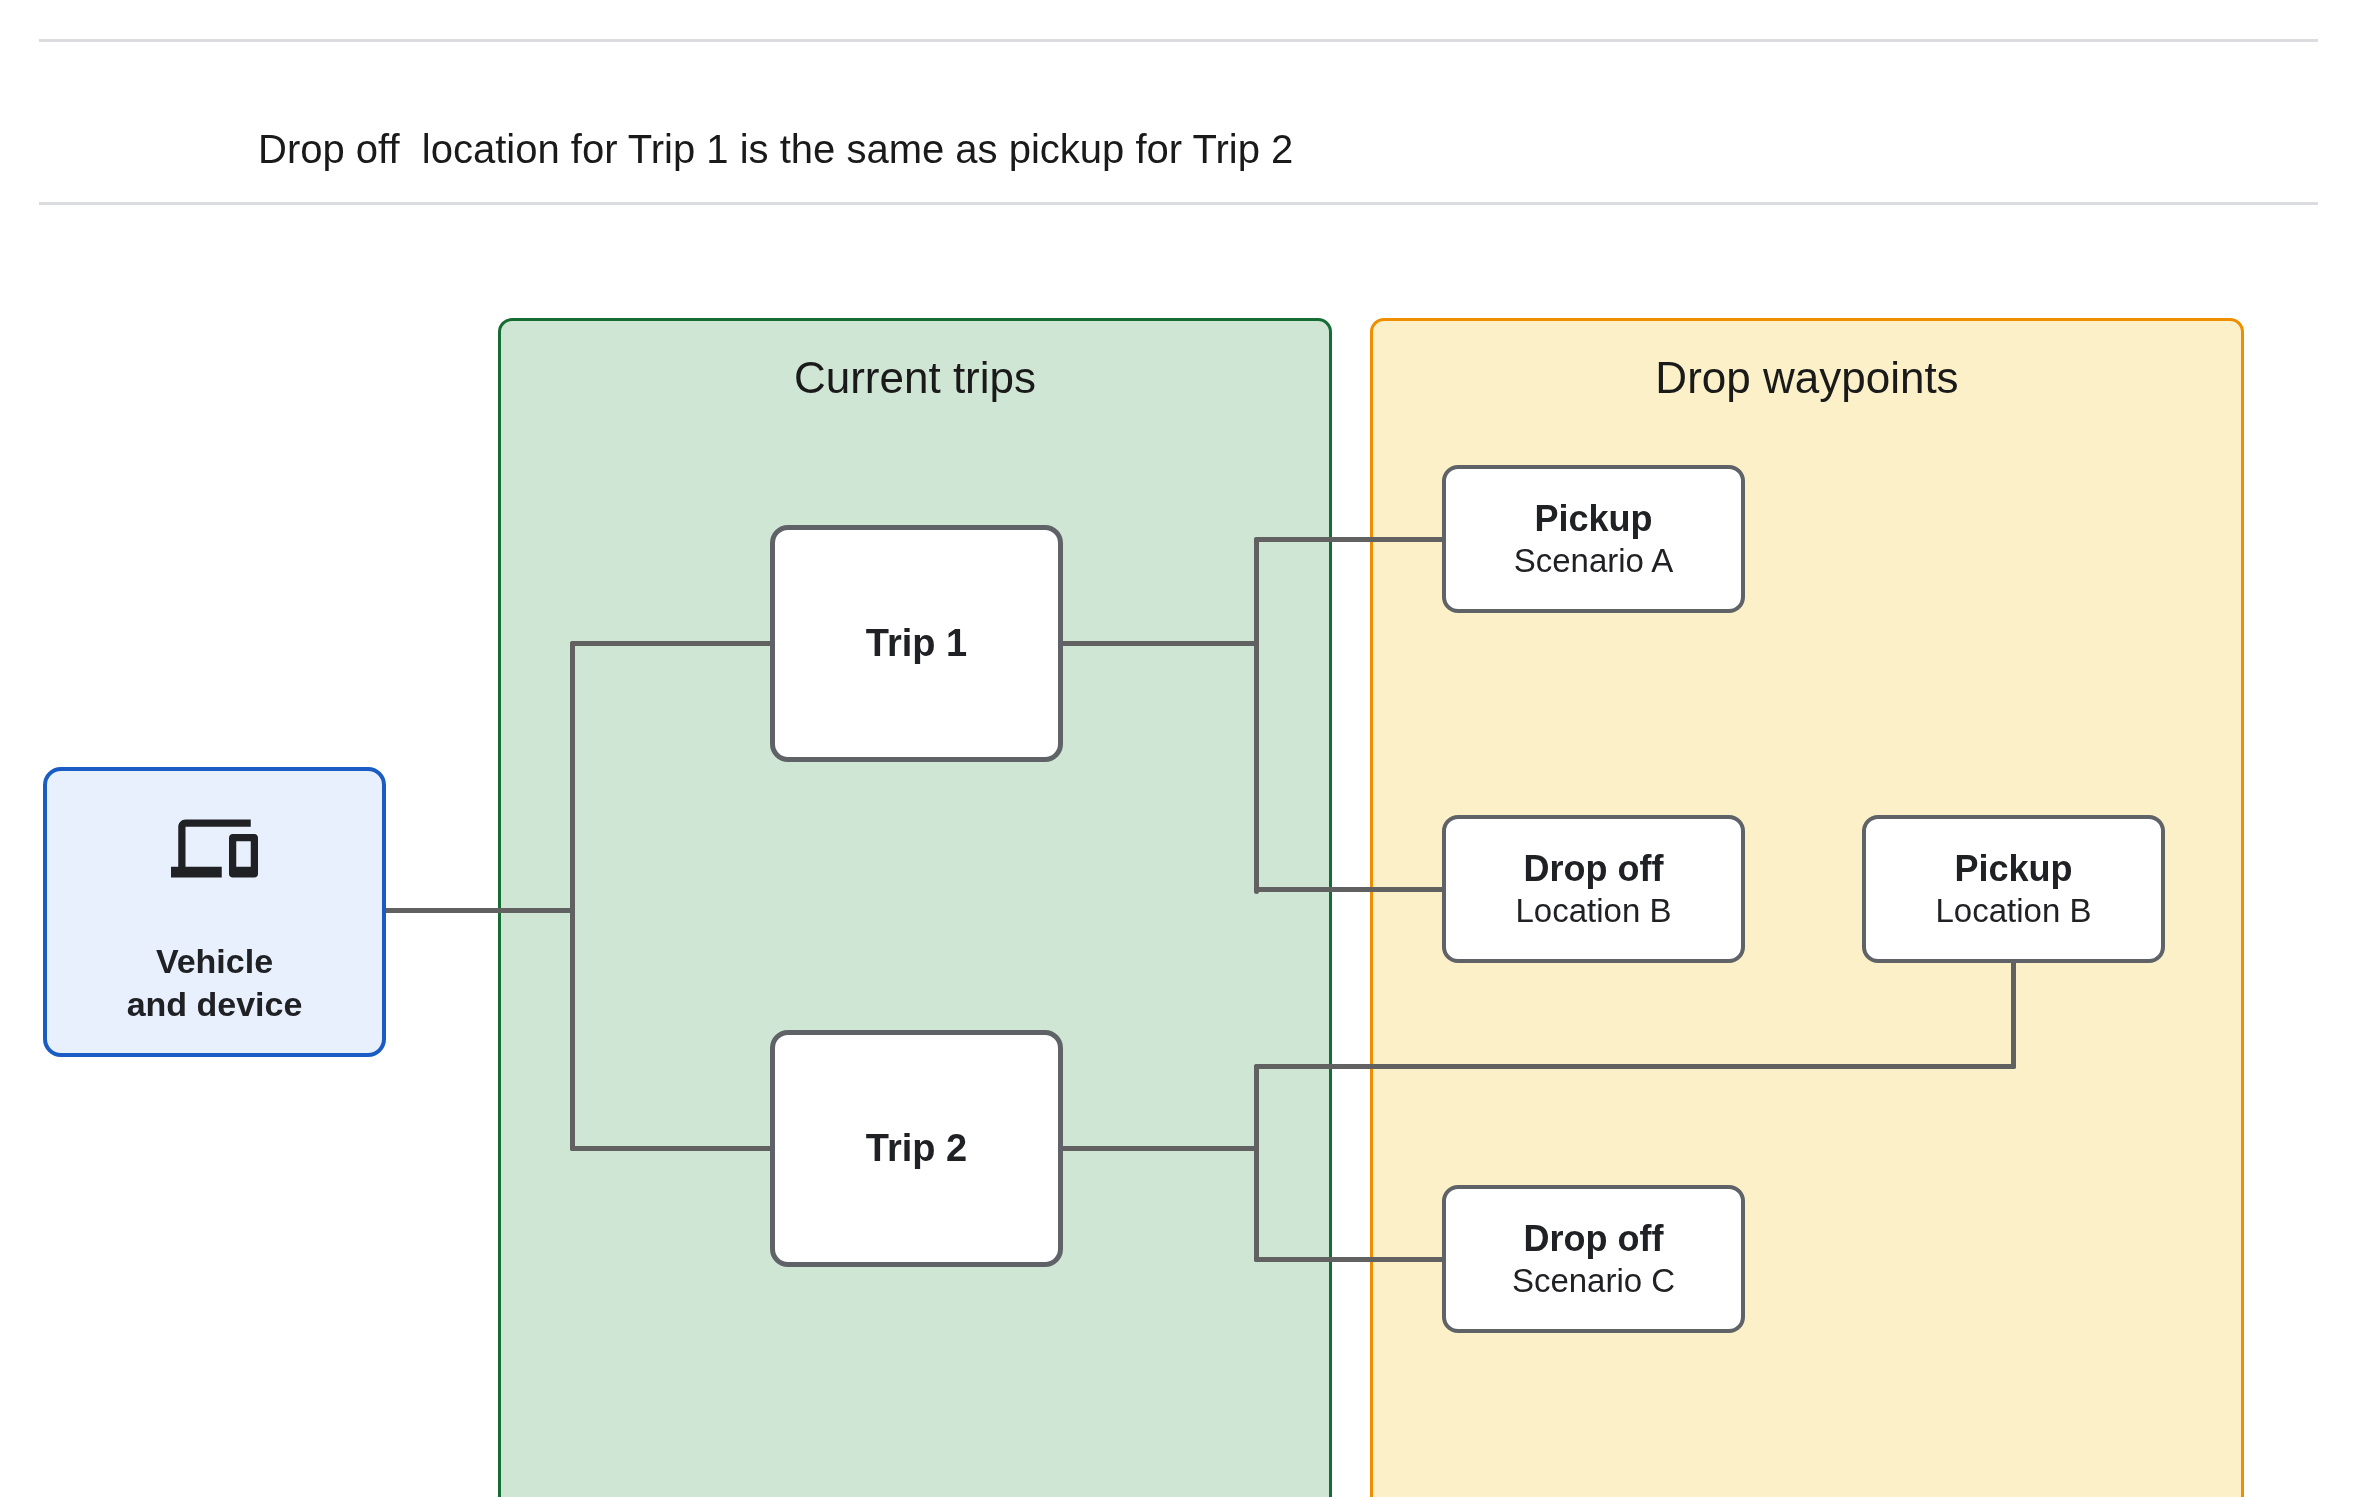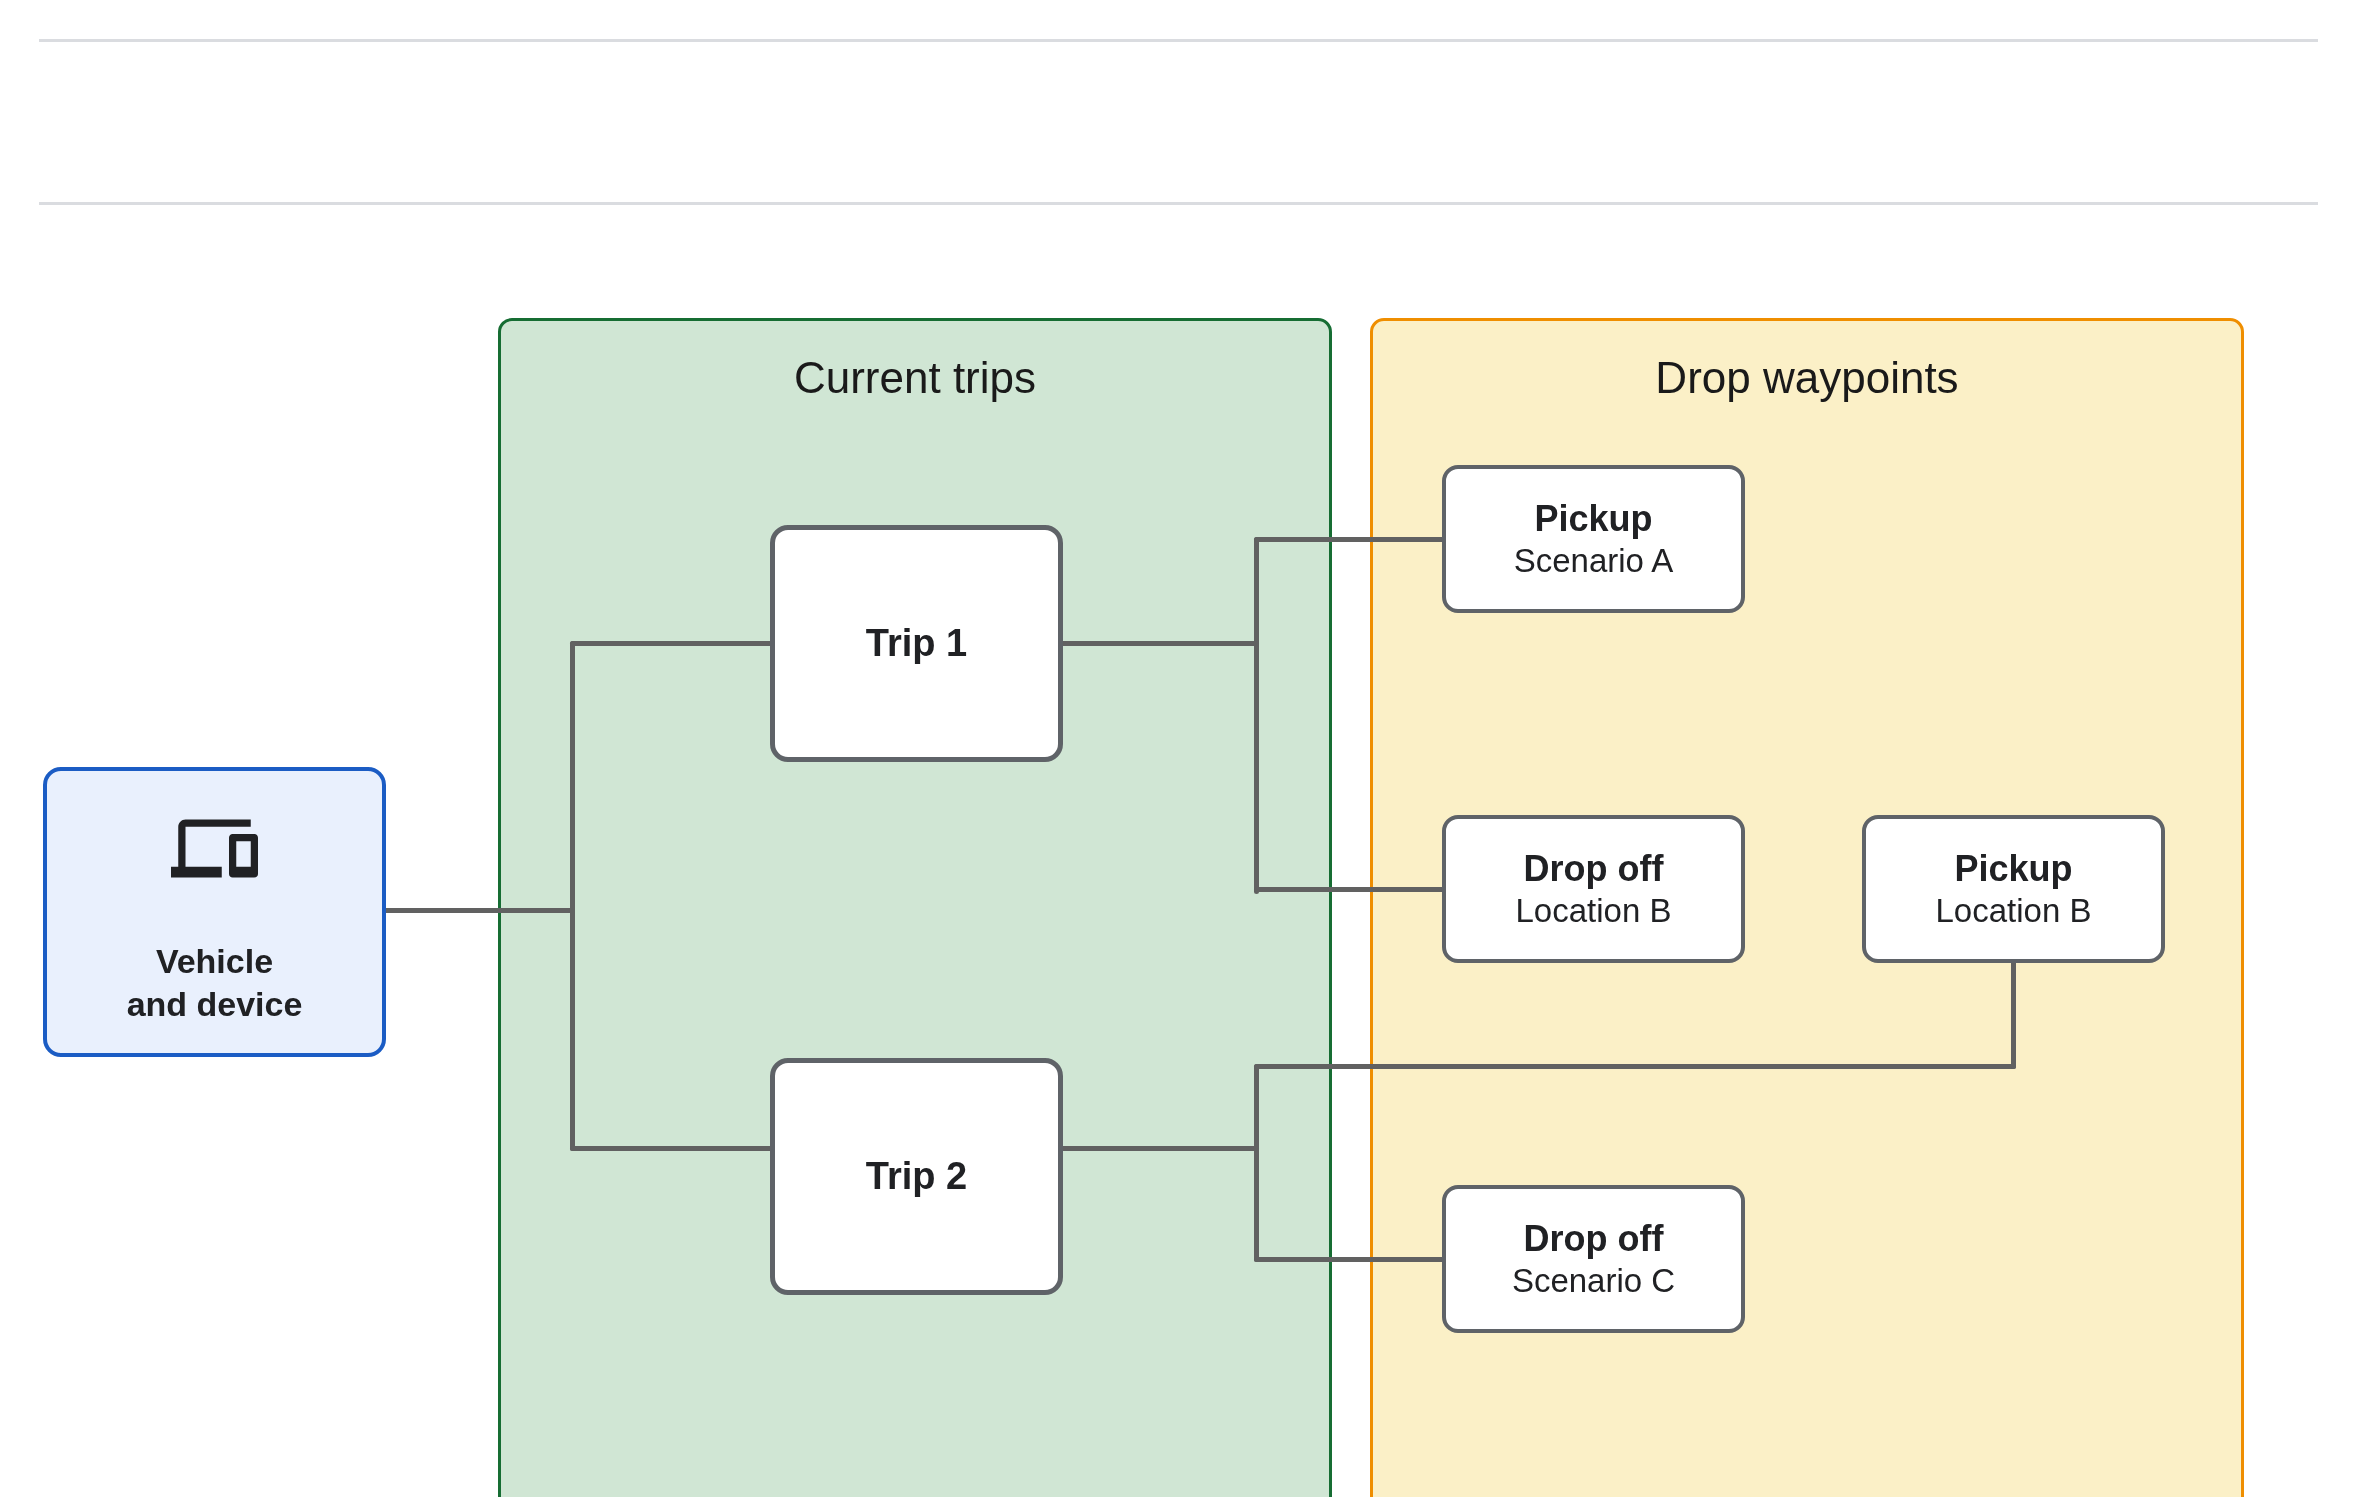--- a/index.html
+++ b/index.html
@@ -31,36 +31,37 @@
   }
   .vehicle{
     left:43px;top:767px;width:343px;height:290px;border-radius:18px;
     background:var(--blue-fill,#e8f0fe);border:4px solid var(--blue-border,#1b5cc4);
     flex-direction:column;justify-content:flex-start;padding-top:34px;gap:48px;
   }
   .devices-svg{width:87px;height:87px;fill:#202124;flex:0 0 auto;}
   .vehicle-label{font-size:34px;font-weight:700;line-height:1.25;white-space:pre-line;color:#202124;}
   .trip{left:770px;width:293px;height:237px;border-radius:18px;border-width:5px;}
   .trip-1{top:525px;}
-  .trip-2{top:1058px;justify-content:center;}
+  .trip-2{top:1030px;justify-content:center;}
   .trip-label{font-size:38px;font-weight:700;color:#202124;}
   .waypoint{width:303px;height:148px;border-radius:16px;flex-direction:column;gap:5px;}
   .wp-pickup-a{left:1442px;top:465px;}
   .wp-dropoff-b{left:1442px;top:815px;}
   .wp-pickup-b{left:1862px;top:815px;}
   .wp-dropoff-c{left:1442px;top:1185px;}
   .wp-type{font-size:36px;font-weight:700;line-height:1.1;color:#202124;}
   .wp-loc{font-size:33px;font-weight:400;line-height:1.1;color:#202124;}
 </style>
 </head>
 <body>
 
 <div class="canvas">
 
   <div class="rule rule-top"></div>
+  <div class="page-subtitle">Drop off  location for Trip 1 is the same as pickup for Trip 2</div>
   <div class="rule rule-bottom"></div>
 
   <div class="group group-green">
     <div class="group-title">Current trips</div>
   </div>
   <div class="group group-orange">
     <div class="group-title">Drop waypoints</div>
   </div>
 
   <div class="line h" style="left:384px;top:908px;width:189px"></div>

